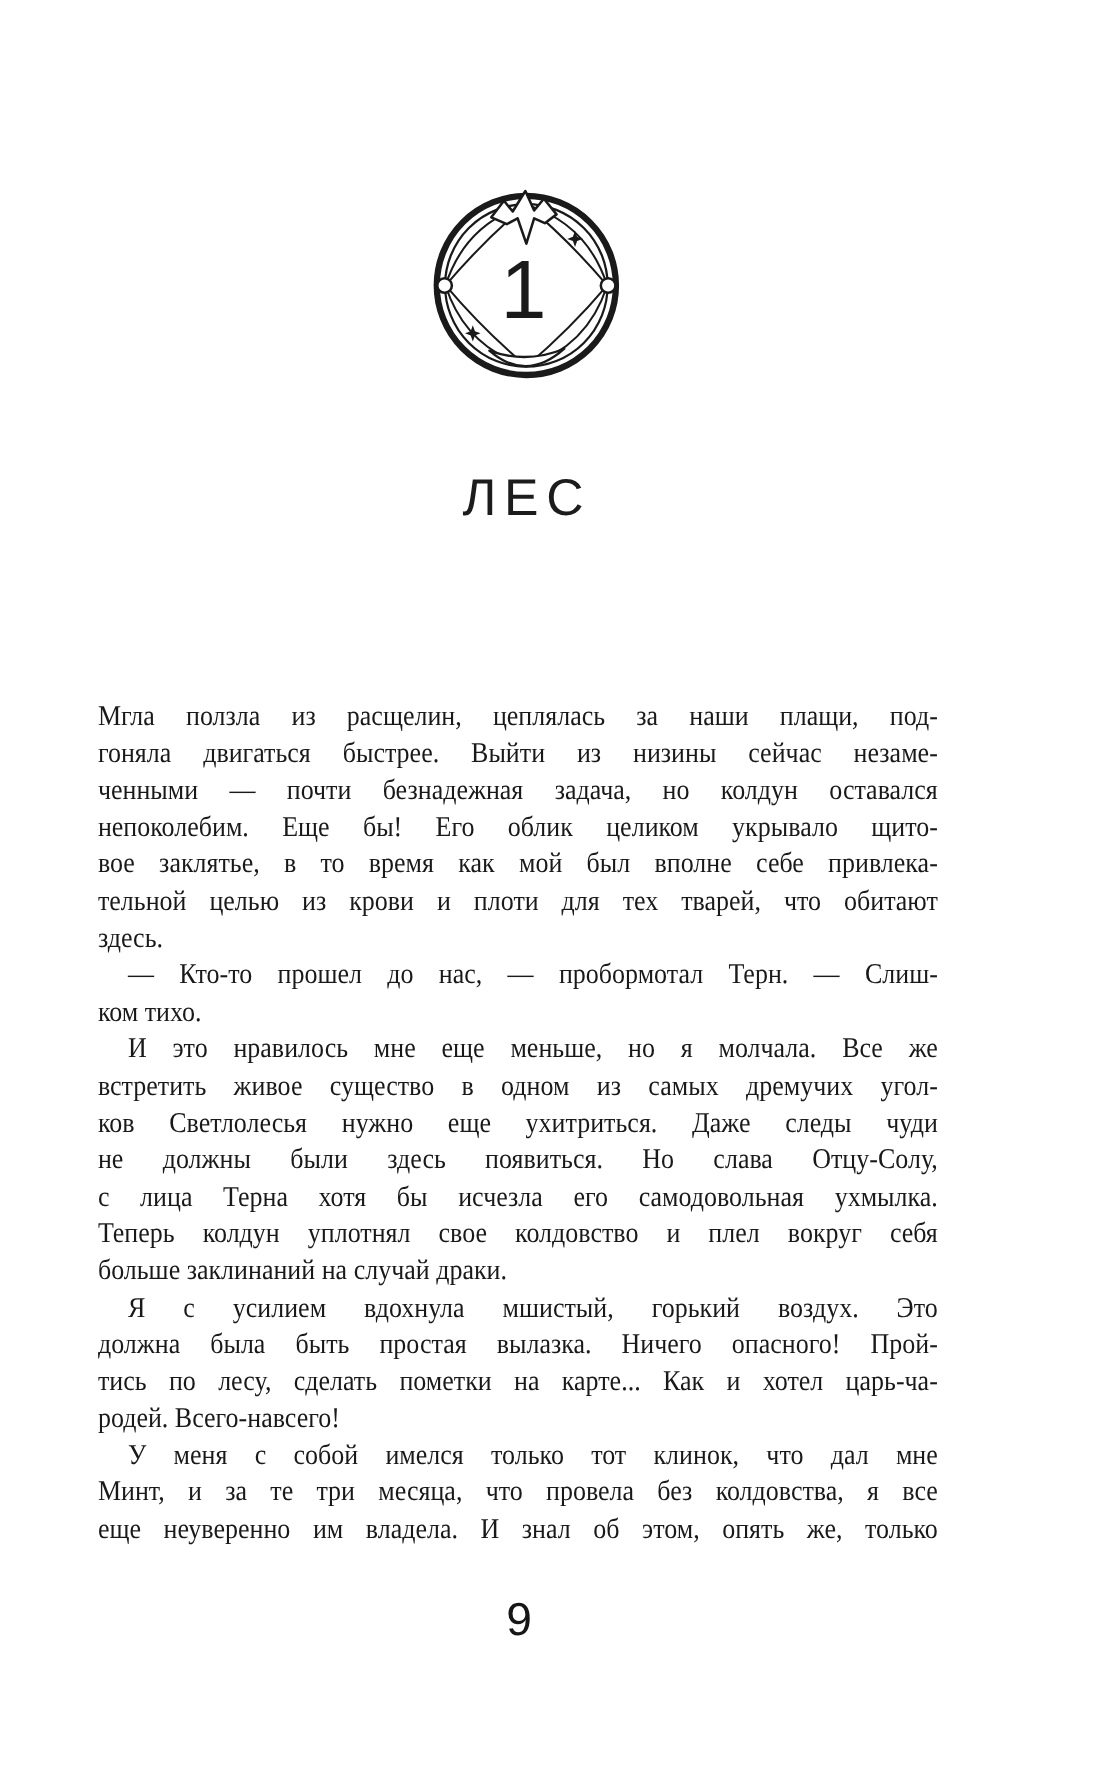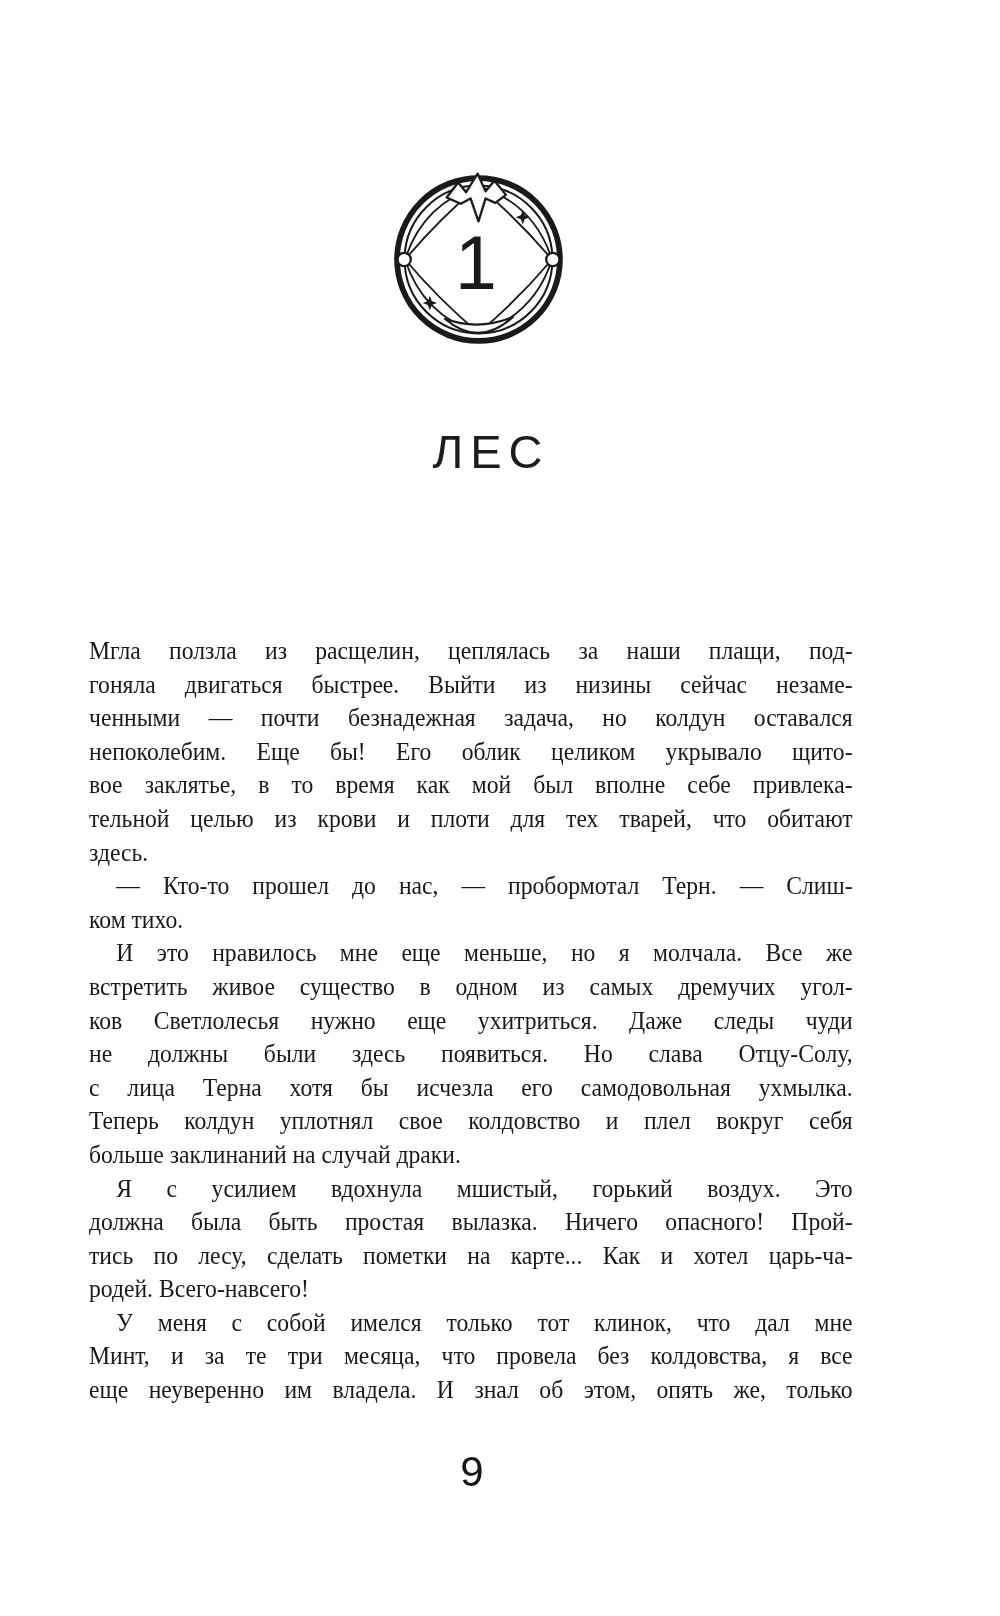--- a/index.html
+++ b/index.html
@@ -19,21 +19,21 @@
     left: 390px;
     top: 171px;
     width: 177px;
     height: 177px;
   }
   .emblem svg { display: block; width: 100%; height: 100%; }
 
   
   .chapter-title {
     position: absolute;
-    left: 12px;
+    left: 0;
     top: 424px;
     width: 944px;
     text-align: center;
     font-family: "Liberation Sans", sans-serif;
     font-size: 47px;
     font-weight: 400;
     letter-spacing: 7px;
     padding-left: 7px;
     color: #1c1c1c;
   }

